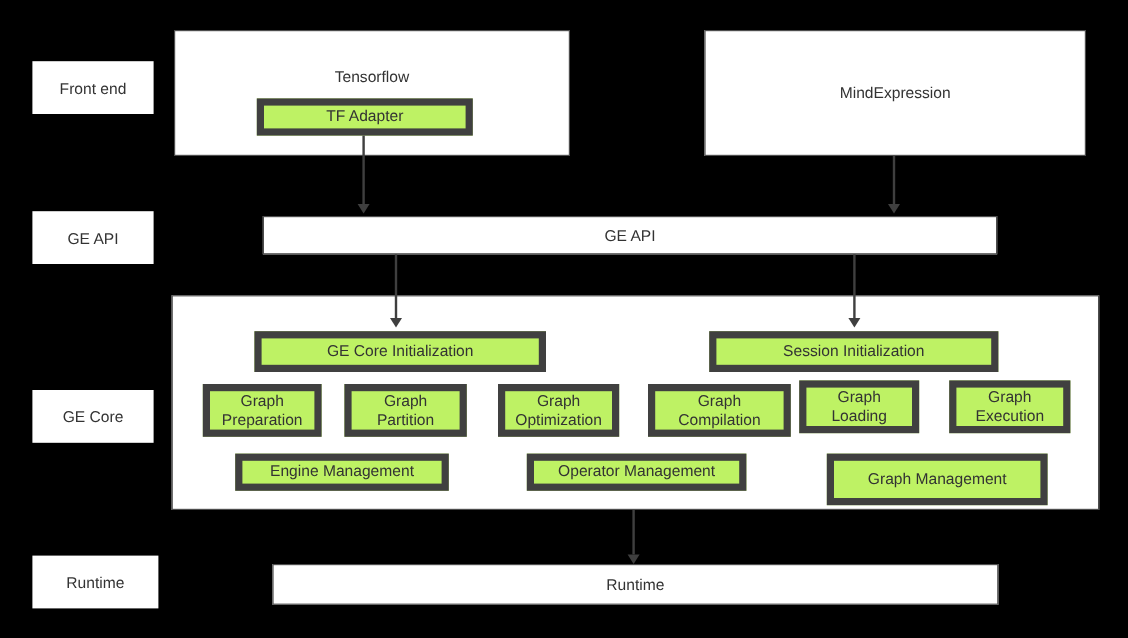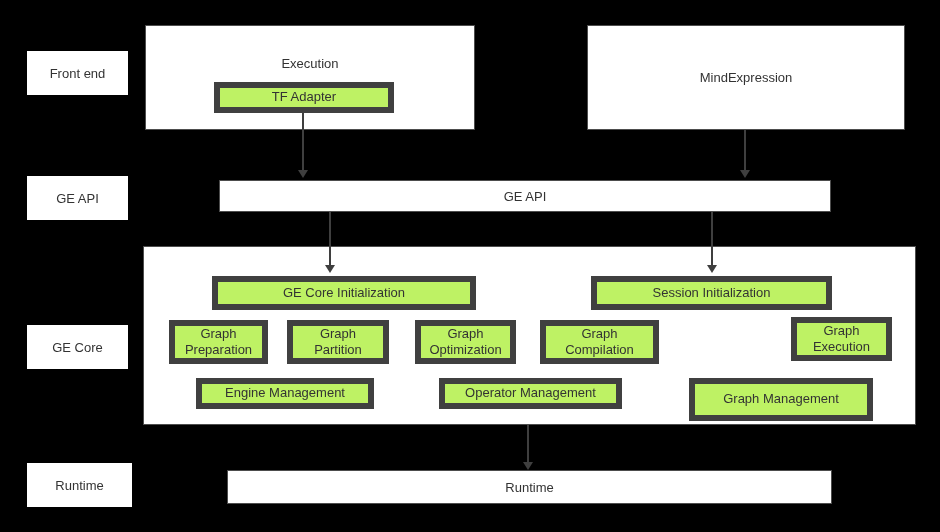--- a/index.html
+++ b/index.html
@@ -68,37 +68,38 @@
 <body>
 
 <div class="canvas">
 
   <div class="side-label" style="left:27px; top:51px; width:101px; height:44px;">Front end</div>
   <div class="side-label" style="left:27px; top:176px; width:101px; height:44px;">GE API</div>
   <div class="side-label" style="left:27px; top:325px; width:101px; height:44px;">GE Core</div>
   <div class="side-label" style="left:27px; top:463px; width:105px; height:44px;">Runtime</div>
 
   <div class="container-box" style="left:145px; top:25px; width:330px; height:105px;">
-    <div class="tf-title">Execution</div>
+    <div class="tf-title">Tensorflow</div>
     <div class="inner-box" style="left:68px; top:56px; width:180px; height:31px;">TF Adapter</div>
   </div>
 
   <div class="container-box flex-center" style="left:587px; top:25px; width:318px; height:105px;">MindExpression</div>
 
   <div class="container-box flex-center" style="left:219px; top:180px; width:612px; height:32px;">GE API</div>
 
   <div class="container-box" style="left:143px; top:246px; width:773px; height:179px;">
 
-    <div class="inner-box" style="left:68px; top:29px; width:264px; height:34px;">GE Core Initialization</div>
+    <div class="inner-box" style="left:68px; top:29px; width:243px; height:34px;">GE Core Initialization</div>
     <div class="inner-box" style="left:447px; top:29px; width:241px; height:34px;">Session Initialization</div>
 
     <div class="inner-box" style="left:25px; top:73px; width:99px; height:44px;">Graph Preparation</div>
     <div class="inner-box" style="left:143px; top:73px; width:102px; height:44px;">Graph Partition</div>
     <div class="inner-box" style="left:271px; top:73px; width:101px; height:44px;">Graph Optimization</div>
     <div class="inner-box" style="left:396px; top:73px; width:119px; height:44px;">Graph Compilation</div>
+    <div class="inner-box" style="left:522px; top:70px; width:100px; height:44px;">Graph Loading</div>
     <div class="inner-box" style="left:647px; top:70px; width:101px; height:44px;">Graph Execution</div>
 
     <div class="inner-box" style="left:295px; top:131px; width:183px; height:31px;">Operator Management</div>
     <div class="inner-box" style="left:52px; top:131px; width:178px; height:31px;">Engine Management</div>
     <div class="inner-box" style="left:545px; top:131px; width:184px; height:43px;">Graph Management</div>
   </div>
 
   <div class="container-box flex-center" style="left:227px; top:470px; width:605px; height:34px;">Runtime</div>
 
   <div class="arrow" style="left:302px; top:113px; height:57px;"></div>

